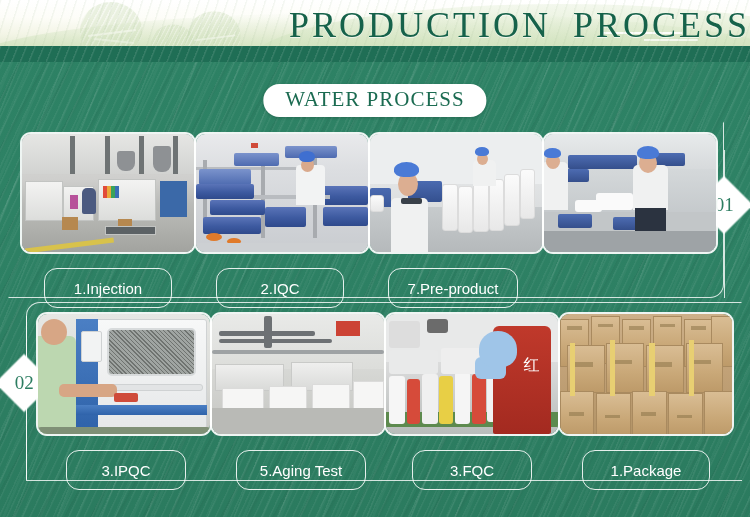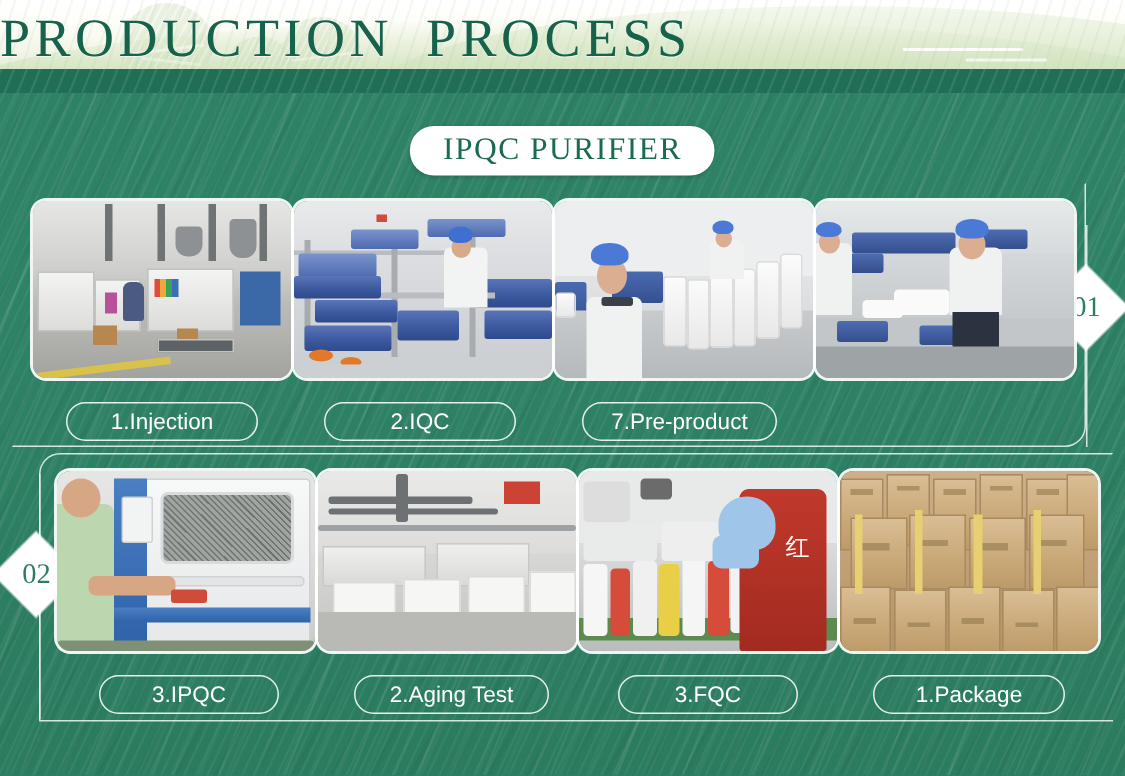--- a/index.html
+++ b/index.html
@@ -132,21 +132,21 @@
     right: 52px; top: 39px;
     width: 54px; height: 2px;
     background: #ffffff;
     opacity: 0.7;
   }
 
   .header-title {
     position: absolute;
     left: 0; right: 0;
     top: 4px;
-    text-align: left;
+    text-align: right;
     font-family: "Liberation Serif", serif;
     font-size: 36px;
     letter-spacing: 3px;
     color: #16624a;
     font-weight: 400;
     word-spacing: 10px;
     text-shadow: 0 1px 0 rgba(255,255,255,0.6);
   }
 
   .header-rule {
@@ -238,21 +238,21 @@
     border-radius: 9px;
     overflow: hidden;
     background: #9aa8ae;
     box-shadow: 0 0 0 2px rgba(255,255,255,0.92);
   }
   .photo .inner { position: absolute; inset: 0; }
 
   
   .cap {
     position: absolute;
-    height: 26px;
+    height: 40px;
     border: 1px solid rgba(255,255,255,0.88);
     border-radius: 13px;
     display: flex;
     align-items: center;
     justify-content: center;
     color: #ffffff;
     font-size: 15px;
     font-family: "Liberation Sans", sans-serif;
     white-space: nowrap;
     padding: 0 12px;
@@ -380,21 +380,21 @@
     </div>
 
     <div class="header-wisp"></div>
     <div class="header-wisp2"></div>
     <div class="header-texture"></div>
 
     <div class="header-title">PRODUCTION  PROCESS</div>
     <div class="header-rule"></div>
   </div>
 
-  <div class="wp-pill">IPQC PURIFIER</div>
+  <div class="wp-pill">WATER PROCESS</div>
 
   <div class="frame frame-1"></div>
   <div class="badge-line" style="left:724px; top:150px; height:36px;"></div>
   <div class="badge-line" style="left:724px; top:224px; height:74px;"></div>
   <div class="badge badge-01">
     <span>01</span>
   </div>
 
   <div class="photo p1" style="left:22px; top:134px; width:172px; height:118px;">
     <div class="inner">
@@ -591,17 +591,17 @@
       <div class="mark" style="left:58%; top:8%;  width:9%;  height:3%;"></div>
       <div class="mark" style="left:76%; top:10%; width:9%;  height:3%;"></div>
       <div class="mark" style="left:5%;  top:82%; width:9%;  height:3%;"></div>
       <div class="mark" style="left:26%; top:84%; width:9%;  height:3%;"></div>
       <div class="mark" style="left:47%; top:82%; width:9%;  height:3%;"></div>
       <div class="mark" style="left:68%; top:84%; width:9%;  height:3%;"></div>
     </div>
   </div>
 
   <div class="cap" style="left:66px;  top:450px; width:120px;">3.IPQC</div>
-  <div class="cap" style="left:236px; top:450px; width:130px;">2.Aging Test</div>
+  <div class="cap" style="left:236px; top:450px; width:130px;">5.Aging Test</div>
   <div class="cap" style="left:412px; top:450px; width:120px;">3.FQC</div>
   <div class="cap" style="left:582px; top:450px; width:128px;">1.Package</div>
 
 </div>
 
 </body></html>

